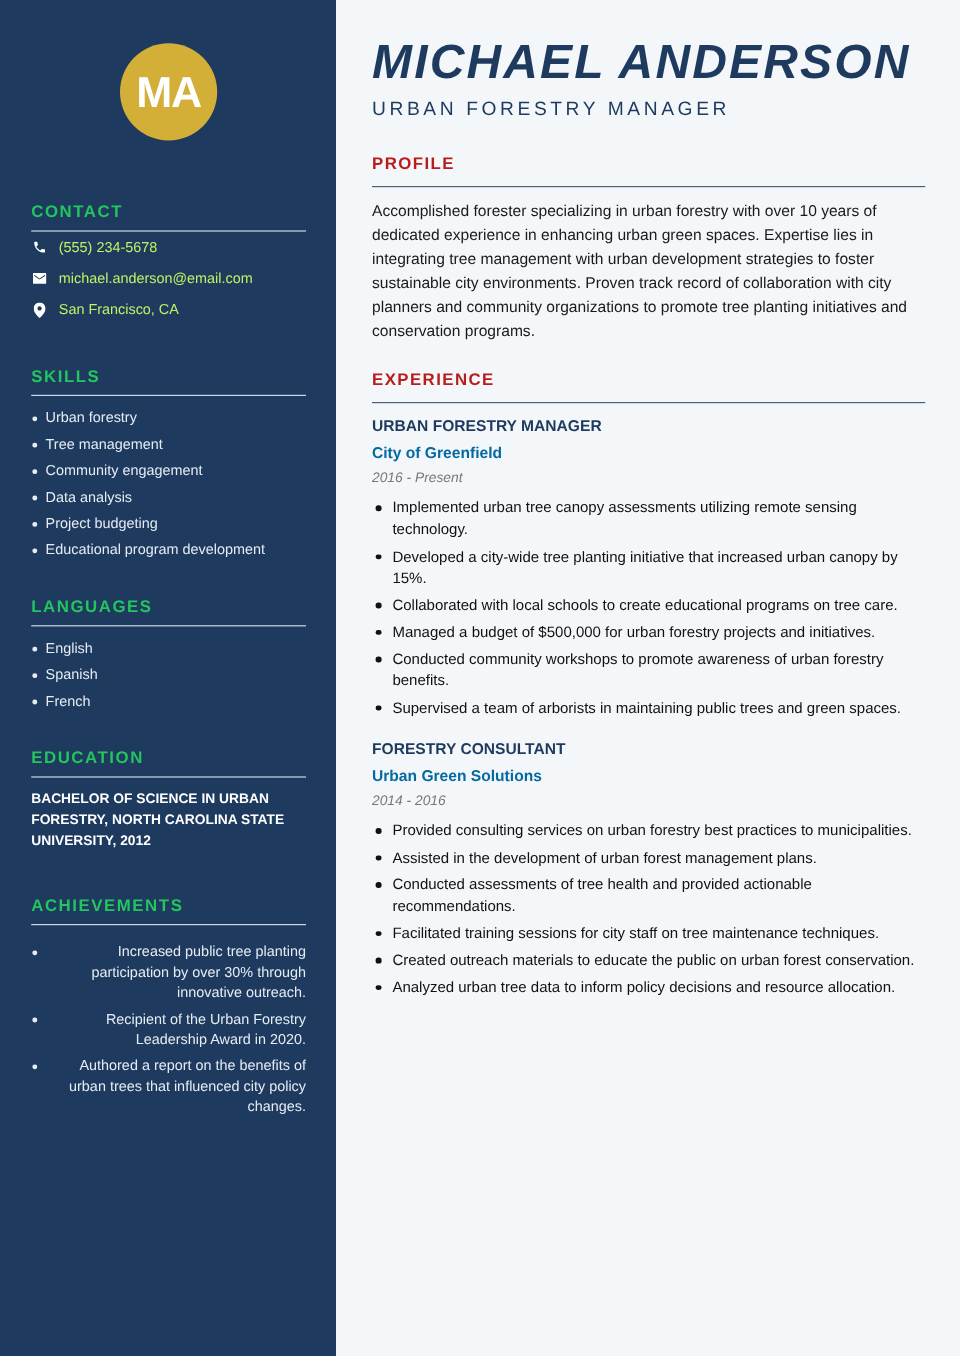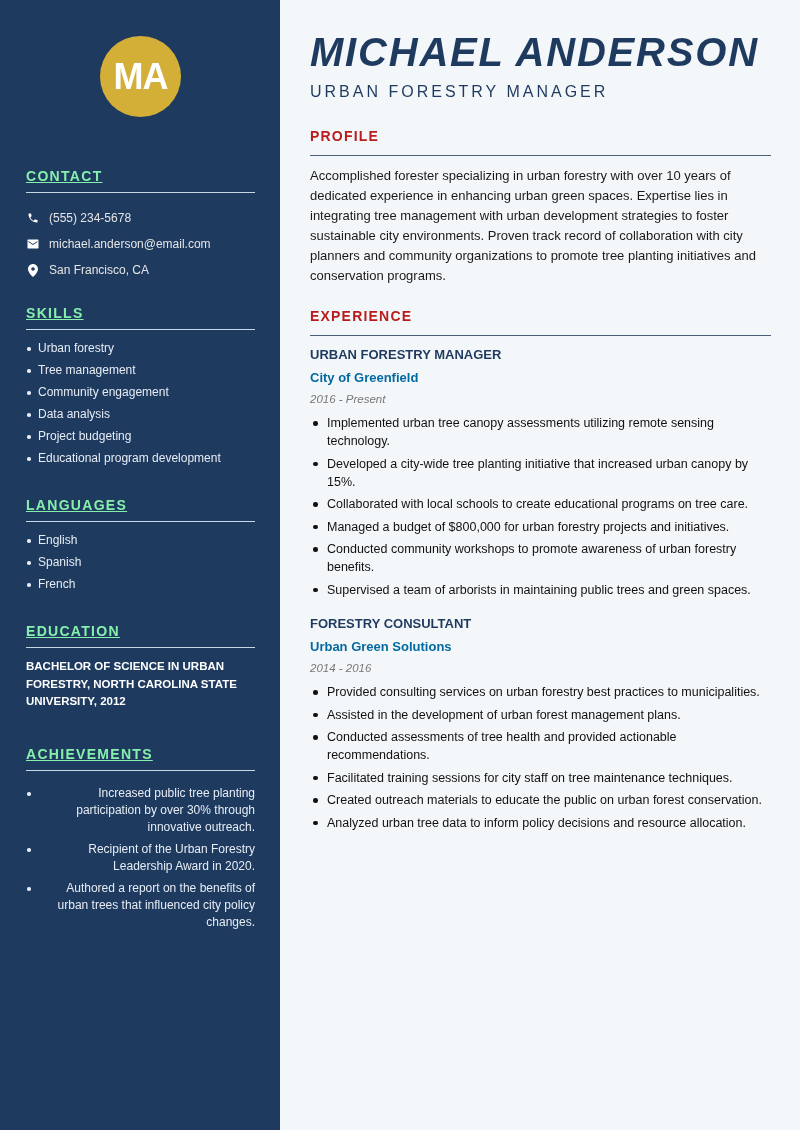--- a/index.html
+++ b/index.html
@@ -21,27 +21,26 @@
       position: absolute; left: 100px; top: 36px;
       width: 81px; height: 81px; border-radius: 50%;
       background: #d4af37;
       display: flex; align-items: center; justify-content: center;
       font-weight: bold; font-size: 36px; color: #ffffff;
       letter-spacing: -1px;
     }
     .side-section { position: absolute; left: 26px; width: 229px; }
     .side-heading {
       font-size: 14px; font-weight: bold; letter-spacing: 1.3px;
-      color: #86efac; padding-bottom: 8px;
+      color: #22c55e; padding-bottom: 8px;
       border-bottom: 1.5px solid #c9d6e8;
-      text-decoration: underline;
     }
     .contact-row {
-      display: flex; align-items: flex-end;
-      font-size: 12px; color: #e5e5e5; height: 26px;
+      display: flex; align-items: flex-start;
+      font-size: 12px; color: #bef264; height: 26px;
     }
     .contact-row .ico { width: 14px; height: 14px; margin-right: 9px; display: inline-flex; align-items: center; justify-content: center; }
     .side-list { list-style: none; margin-top: 10px; }
     .side-list li {
       position: relative; padding-left: 12px;
       font-size: 12px; color: #e6ecf4; line-height: 17px; margin-bottom: 5px;
     }
     .side-list li::before {
       content: ""; position: absolute; left: 1px; top: 7px;
       width: 3.5px; height: 3.5px; border-radius: 50%; background: #e6ecf4;
@@ -171,21 +170,21 @@
   </section>
 
   <div class="job" style="top:347px;">
     <div class="job-title">URBAN FORESTRY MANAGER</div>
     <div class="job-company">City of Greenfield</div>
     <div class="job-dates">2016 - Present</div>
     <ul class="job-list">
       <li>Implemented urban tree canopy assessments utilizing remote sensing technology.</li>
       <li>Developed a city-wide tree planting initiative that increased urban canopy by 15%.</li>
       <li>Collaborated with local schools to create educational programs on tree care.</li>
-      <li>Managed a budget of $800,000 for urban forestry projects and initiatives.</li>
+      <li>Managed a budget of $500,000 for urban forestry projects and initiatives.</li>
       <li>Conducted community workshops to promote awareness of urban forestry benefits.</li>
       <li>Supervised a team of arborists in maintaining public trees and green spaces.</li>
     </ul>
   </div>
 
   <div class="job" style="top:616px;">
     <div class="job-title">FORESTRY CONSULTANT</div>
     <div class="job-company">Urban Green Solutions</div>
     <div class="job-dates">2014 - 2016</div>
     <ul class="job-list">

